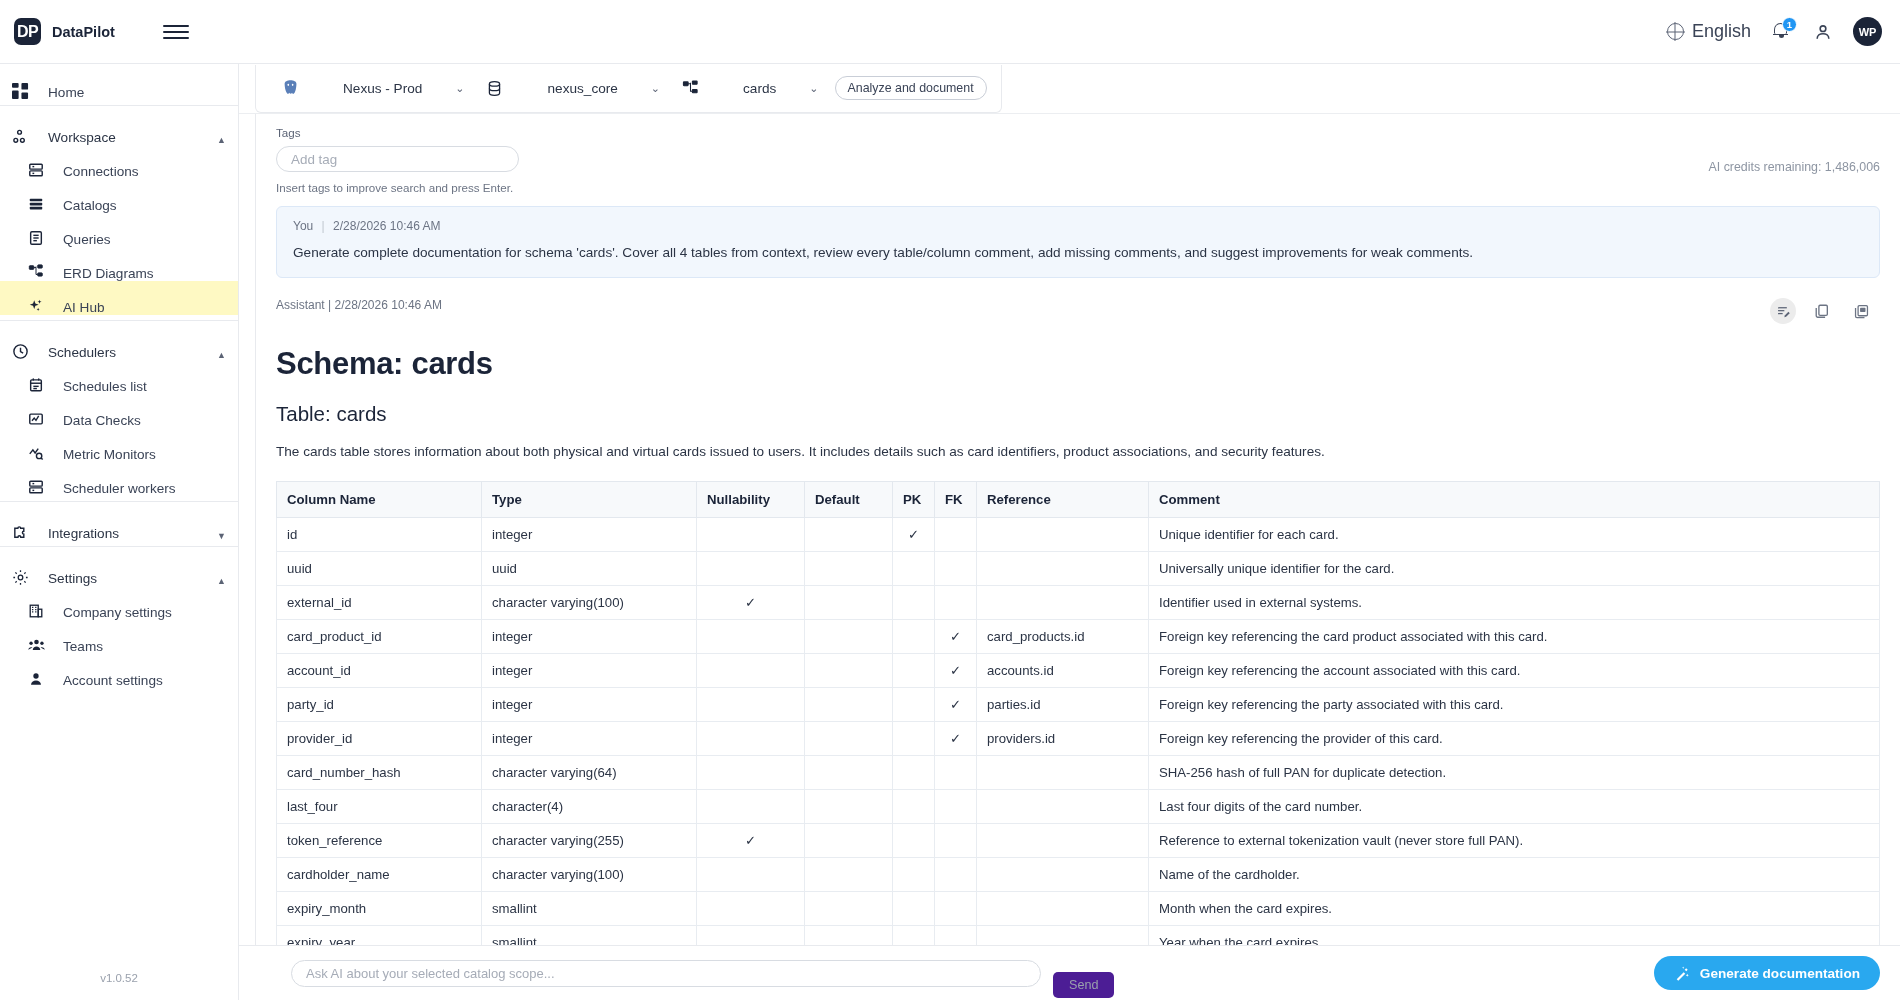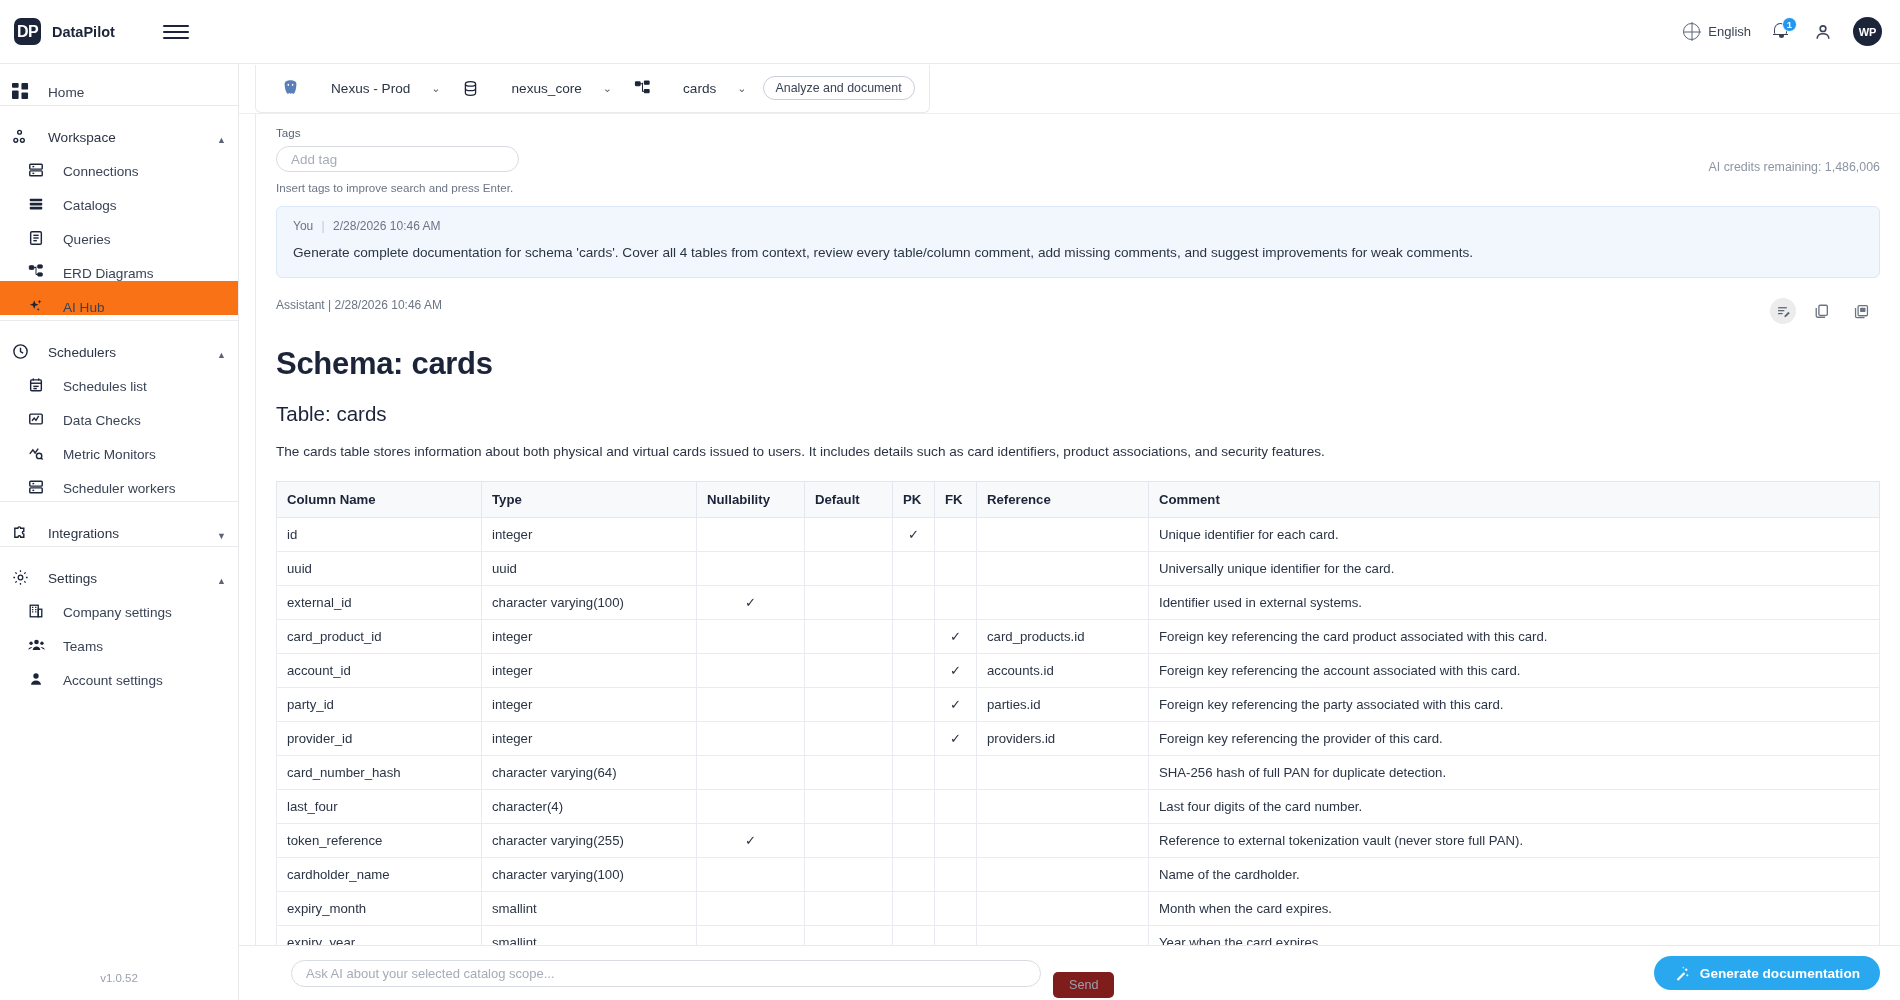--- a/index.html
+++ b/index.html
@@ -30,21 +30,21 @@
   }
   .brand-name { font-size: 14.5px; font-weight: bold; color: #1b2438; }
   .hamburger {
     margin-left: 48px; width: 26px; height: 20px;
     display: flex; flex-direction: column; justify-content: center; gap: 4px;
     cursor: pointer;
   }
   .hamburger i { display: block; height: 2px; background: #1b2438; border-radius: 2px; }
   .topbar-spacer { flex: 1; }
   .topbar-right { display: flex; align-items: center; gap: 20px; }
-  .lang { display: flex; align-items: center; gap: 8px; font-size: 13px; color: #3a4356; cursor: pointer; text-align: right; }
+  .lang { display: flex; align-items: center; gap: 8px; font-size: 18px; color: #3a4356; cursor: pointer; text-align: right; }
   .globe {
     width: 17px; height: 17px; border: 1.6px solid #5b6375; border-radius: 50%;
     position: relative;
   }
   .globe:before {
     content: ""; position: absolute; left: 50%; top: -1.6px; bottom: -1.6px;
     width: 0; border-left: 1.6px solid #5b6375; transform: translateX(-50%);
   }
   .globe:after {
     content: ""; position: absolute; top: 50%; left: -1.6px; right: -1.6px;
@@ -88,21 +88,21 @@
   }
   .side-scroll { flex: 1; overflow: hidden; padding-top: 2px; }
   .side-sep { height: 1px; background: #e8eaee; margin: 5px 0; }
   .nav-row {
     display: flex; align-items: flex-end;
     height: 34px; padding: 0 12px;
     color: #3a4356; cursor: pointer;
   }
   .nav-row.group { color: #2b3445; }
   .nav-row.sub { padding-left: 28px; }
-  .nav-row.active { background: #f97316; }
+  .nav-row.active { background: #fef9c3; }
   .nav-ico {
     width: 22px; min-width: 22px; height: 18px;
     display: flex; align-items: center; justify-content: flex-start;
     color: #1b2438;
   }
   .nav-label { margin-left: 14px; white-space: nowrap; }
   .nav-row.sub .nav-label { margin-left: 13px; }
   .caret { margin-left: auto; color: #5b6375; font-size: 9px; line-height: 1; }
   .version { padding: 0 0 16px 0; text-align: center; font-size: 11.5px; color: #9aa1ad; }
 
@@ -116,21 +116,21 @@
     border-bottom: 1px solid #eceef1;
     background: #fff;
   }
   .scope-card {
     height: 48px; display: flex; align-items: center;
     padding: 0 14px 0 20px;
     border: 1px solid #e8eaee; border-top: none; border-left: 1px solid #e8eaee;
     border-radius: 0 0 6px 6px;
     gap: 0px;
   }
-  .scope-item { display: flex; align-items: center; gap: 5px; cursor: pointer; }
+  .scope-item { display: flex; align-items: center; gap: 17px; cursor: pointer; }
   .scope-ico { width: 28px; display: flex; align-items: center; justify-content: center; }
   .scope-text {
     font-size: 13.6px; color: #2b3445;
     padding: 0 10px 0 22px; white-space: nowrap;
   }
   .chev { color: #5b6375; font-size: 11px; padding: 0 16px 0 6px; }
   .pill {
     border: 1px solid #c9ced7; border-radius: 14px;
     padding: 4px 12px; font-size: 12.4px; color: #3a4356;
     cursor: pointer; white-space: nowrap; background: #fff;
@@ -207,21 +207,21 @@
   }
   .bb-inner { flex: 1; display: flex; align-items: center; gap: 12px; padding-left: 36px; }
   .ask-input {
     width: 750px; height: 27px;
     border: 1px solid #d8dce2; border-radius: 14px;
     padding: 0 14px; font-size: 13px; color: #2b3445;
     font-family: "Liberation Sans", sans-serif; outline: none; background: #fff;
   }
   .ask-input::placeholder { color: #a6acb7; }
   .send-btn {
-    background: #7f1d1d; color: #9aa1ad; border: none;
+    background: #4c1d95; color: #9aa1ad; border: none;
     border-radius: 5px; height: 26px; padding: 0 16px;
     font-size: 12.6px; font-family: "Liberation Sans", sans-serif;
     cursor: pointer;
     margin-top: 24px;
   }
   .gen-btn {
     background: #29a8ef; color: #fff; border: none;
     border-radius: 17px; height: 34px; padding: 0 20px;
     font-size: 13.6px; font-weight: bold;
     font-family: "Liberation Sans", sans-serif;

